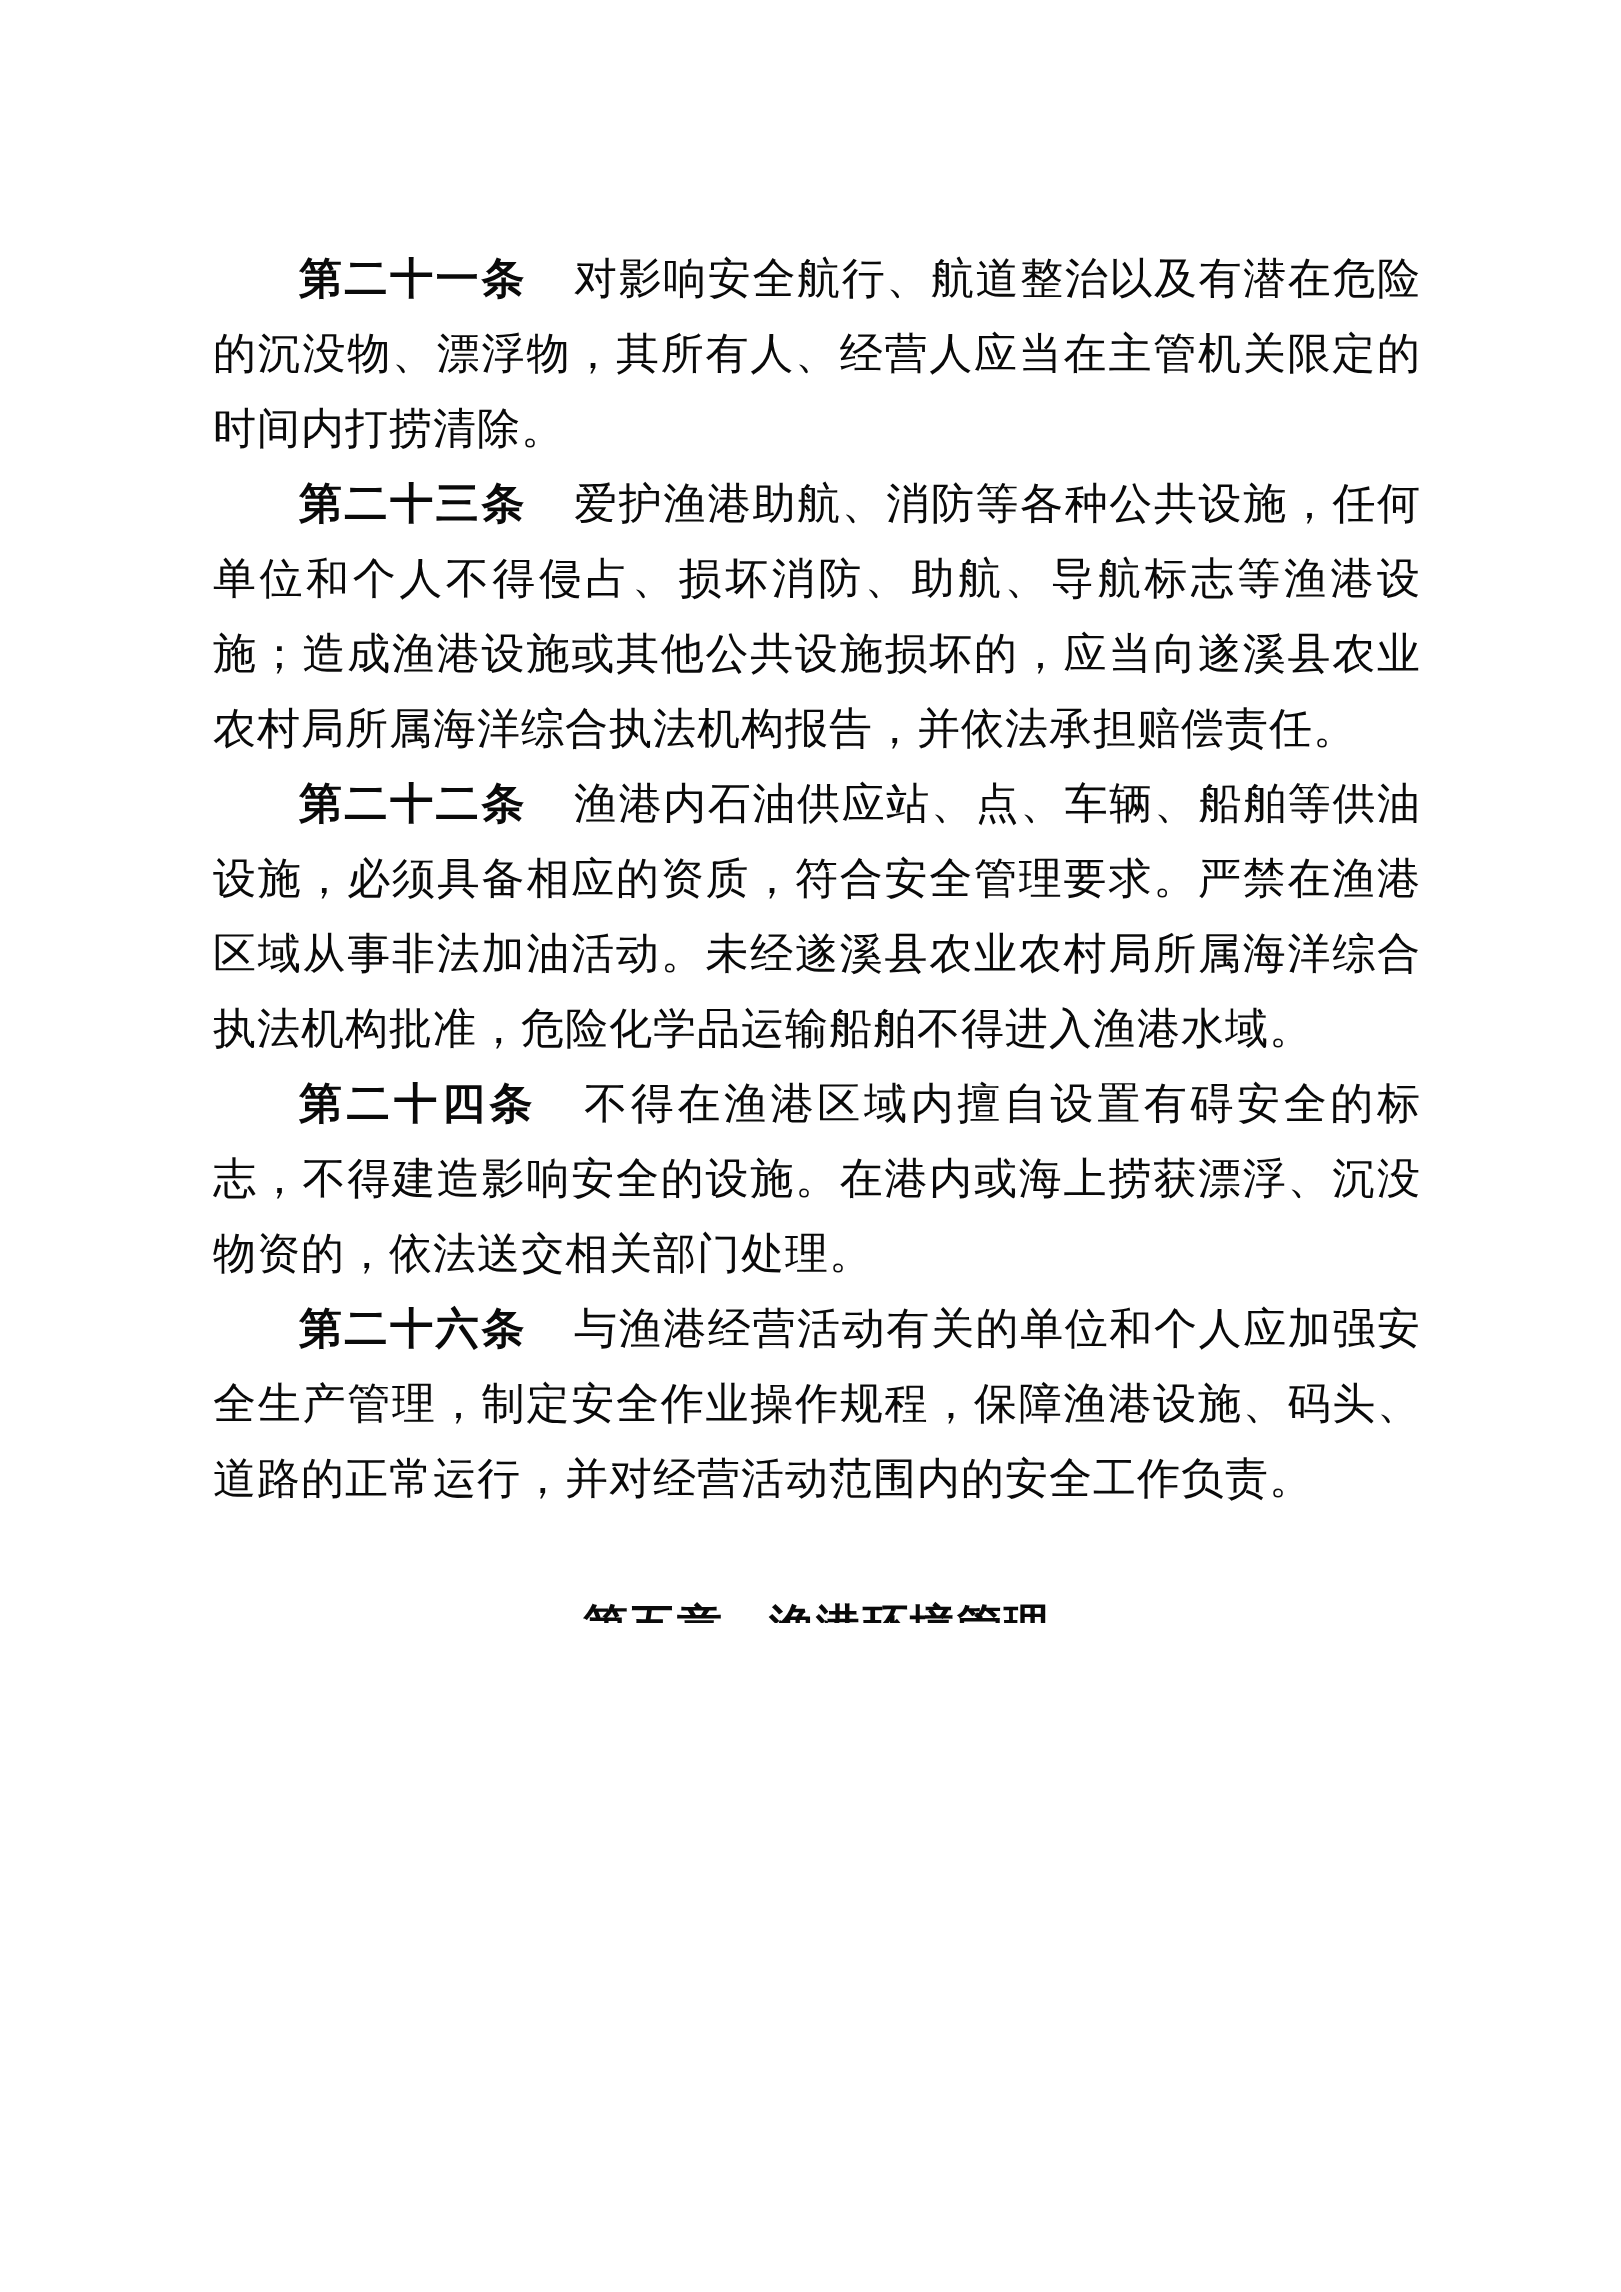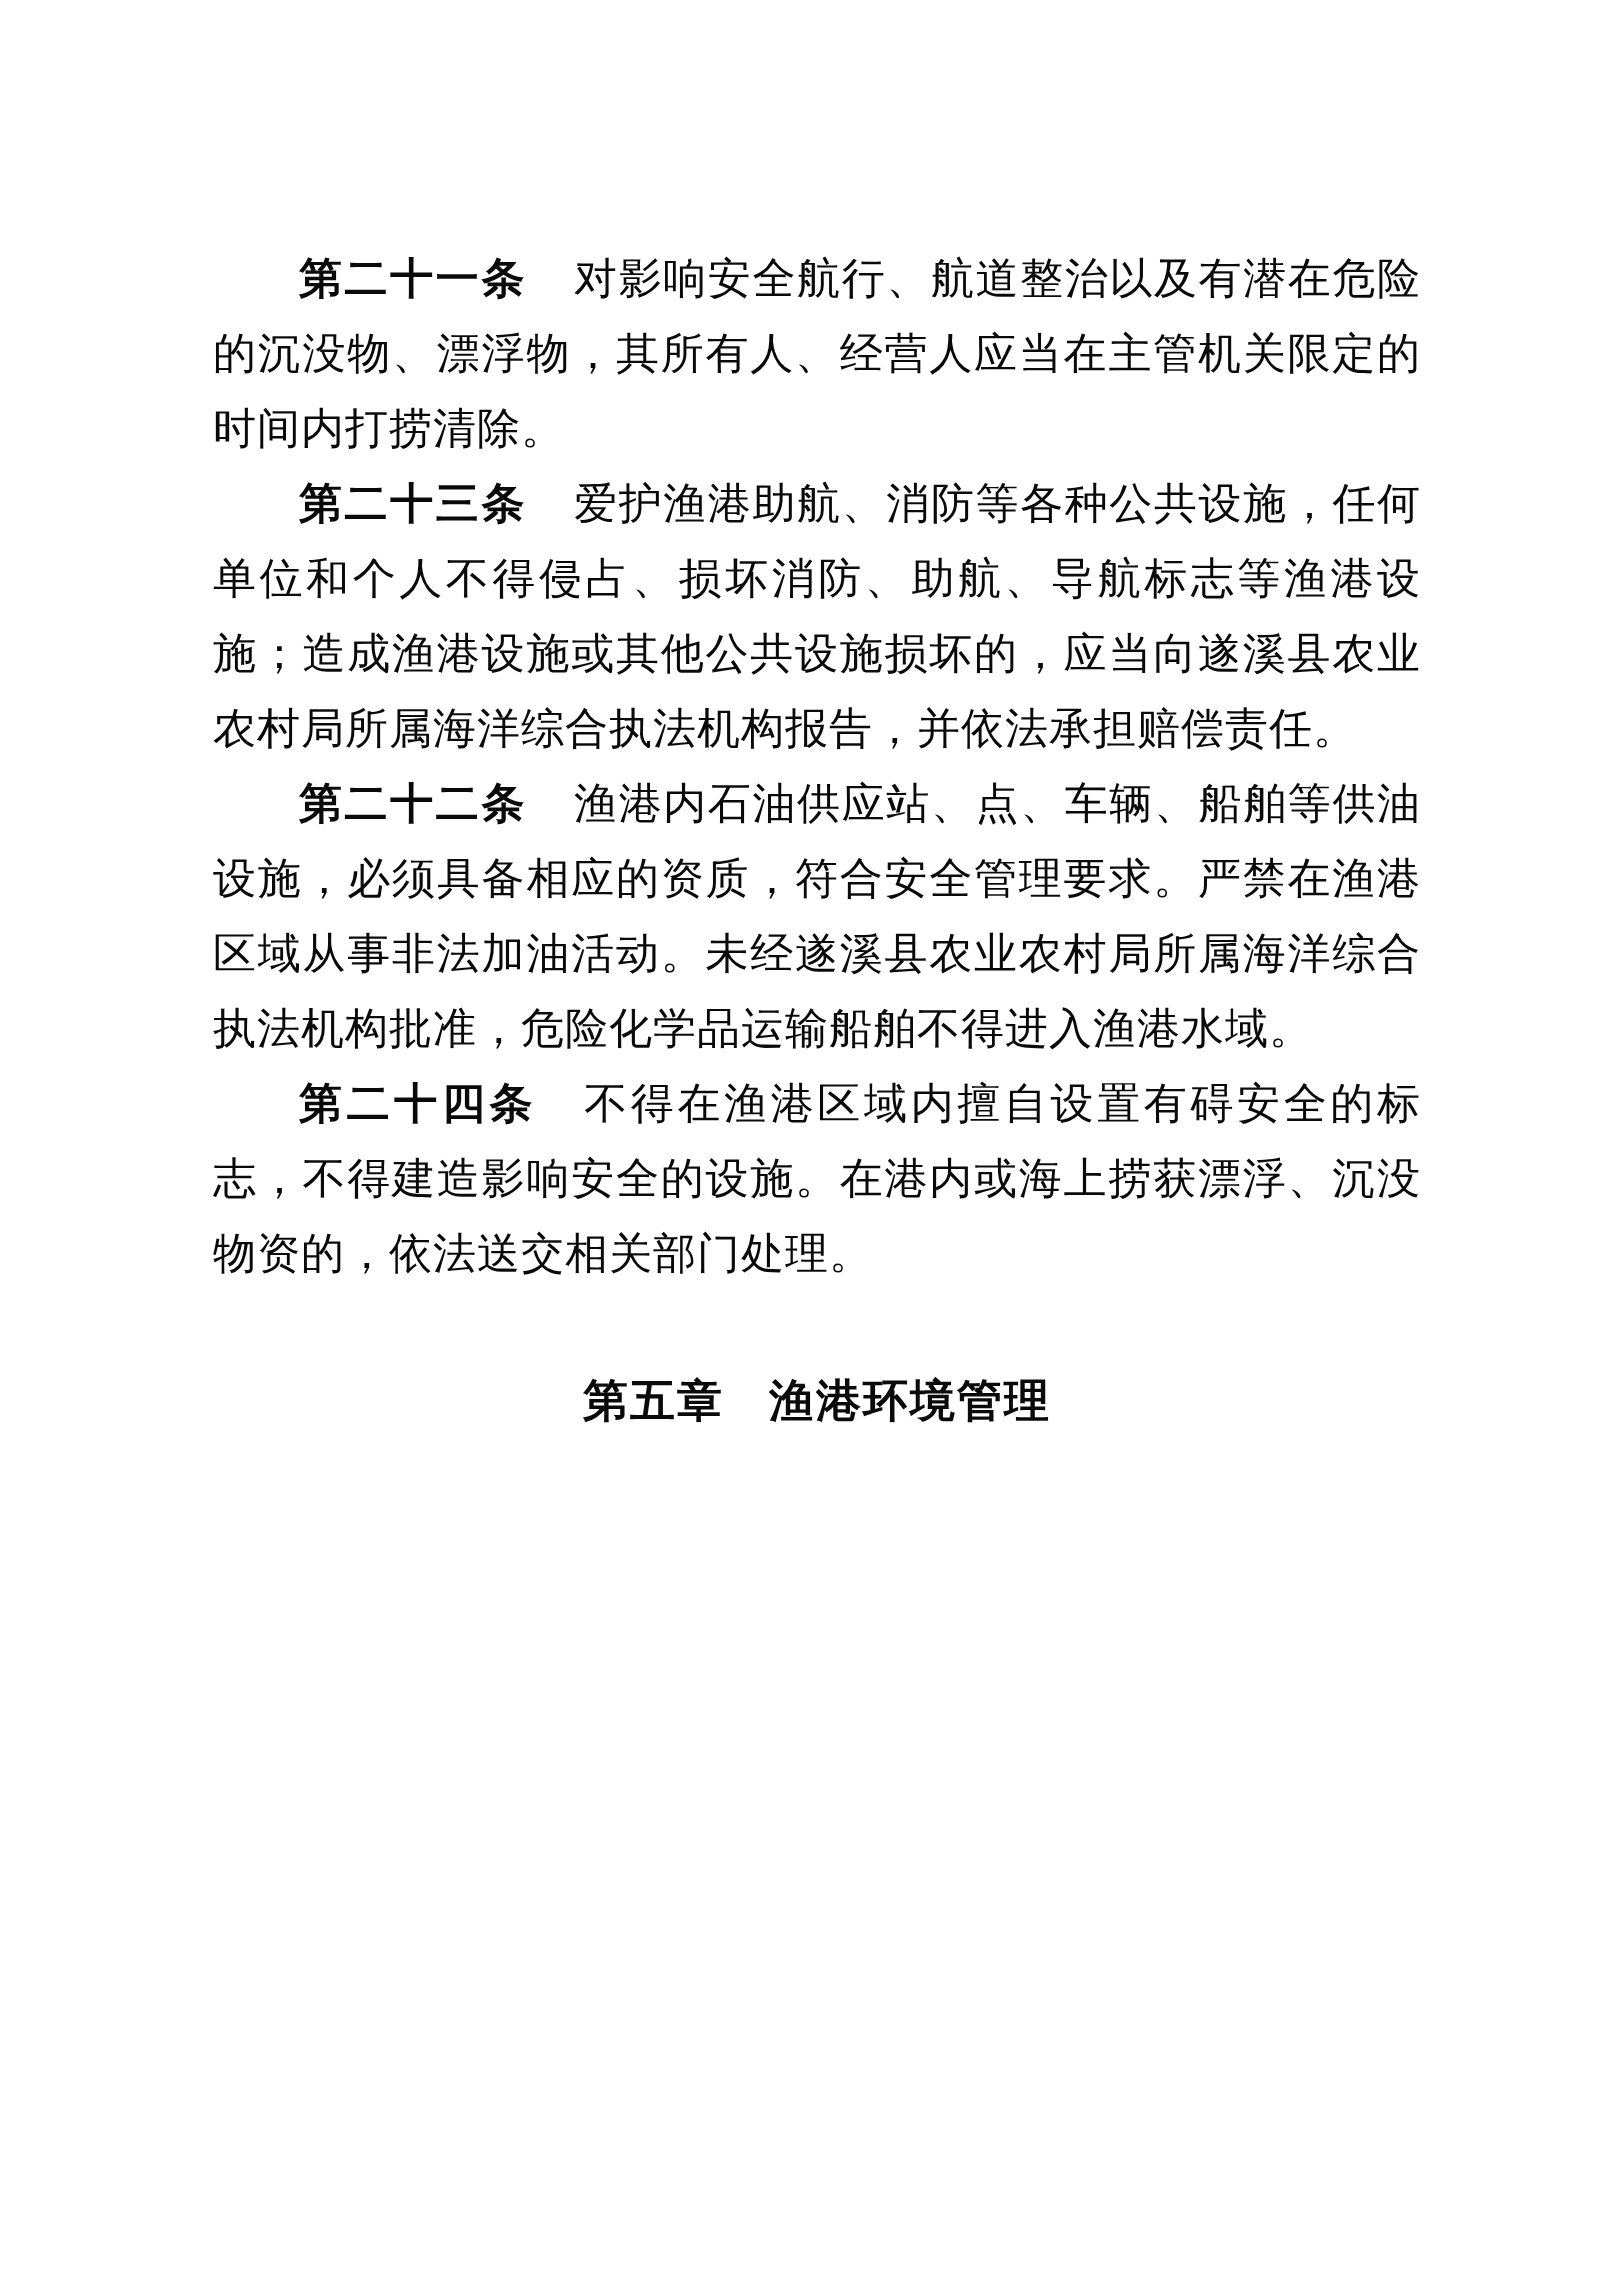--- a/index.html
+++ b/index.html
@@ -71,20 +71,21 @@
 
     <p class="para"><span class="art-num">第二十一条</span><span class="art-text">对影响安全航行、航道整治以及有潜在危险的沉没物、漂浮物，其所有人、经营人应当在主管机关限定的时间内打捞清除。</span></p>
 
     <p class="para"><span class="art-num">第二十三条</span><span class="art-text">爱护渔港助航、消防等各种公共设施，任何单位和个人不得侵占、损坏消防、助航、导航标志等渔港设施；造成渔港设施或其他公共设施损坏的，应当向遂溪县农业农村局所属海洋综合执法机构报告，并依法承担赔偿责任。</span></p>
 
     <p class="para"><span class="art-num">第二十二条</span><span class="art-text">渔港内石油供应站、点、车辆、船舶等供油设施，必须具备相应的资质，符合安全管理要求。严禁在渔港区域从事非法加油活动。未经遂溪县农业农村局所属海洋综合执法机构批准，危险化学品运输船舶不得进入渔港水域。</span></p>
 
     <p class="para"><span class="art-num">第二十四条</span><span class="art-text">不得在渔港区域内擅自设置有碍安全的标志，不得建造影响安全的设施。在港内或海上捞获漂浮、沉没物资的，依法送交相关部门处理。</span></p>
 
 
+    <p class="para"><span class="art-num">第二十六条</span><span class="art-text">与渔港经营活动有关的单位和个人应加强安全生产管理，制定安全作业操作规程，保障渔港设施、码头、道路的正常运行，并对经营活动范围内的安全工作负责。</span></p>
 
     <h2 class="chapter"><span>第五章</span><span class="chapter-gap"></span><span>渔港环境管理</span></h2>
 
 
   </div>
 
   <div class="page-number">— 12 —</div>
 </div>
 
 

